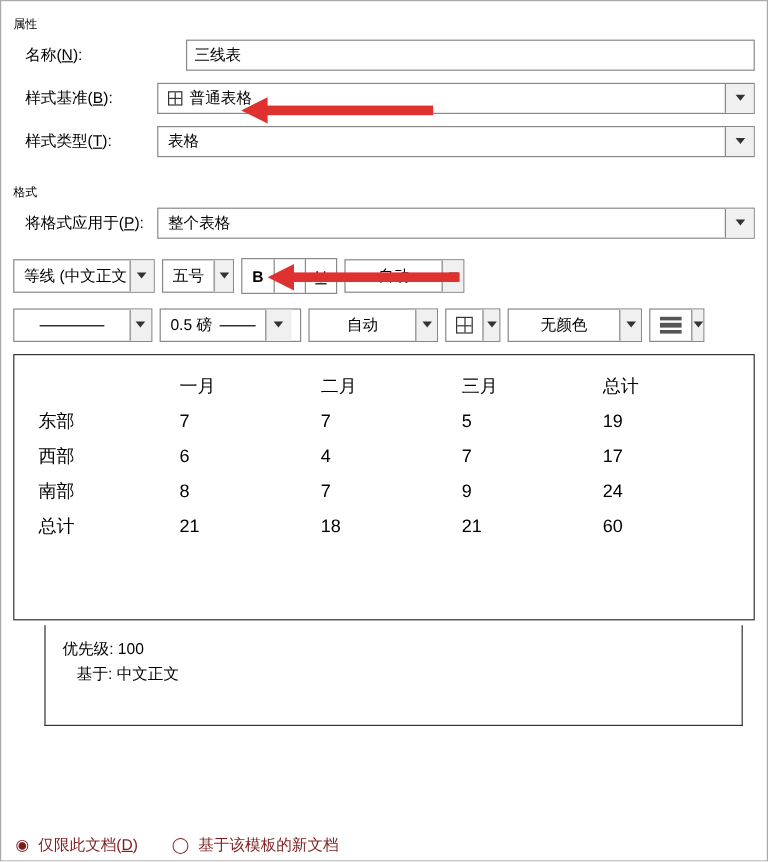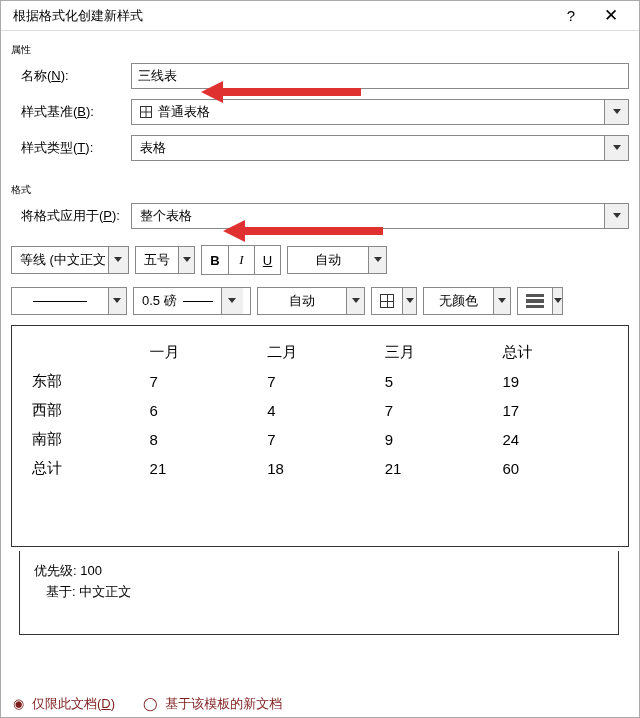--- a/index.html
+++ b/index.html
@@ -38,20 +38,21 @@
 }
 .lab { width: 120px; padding-left: 10px; }
 
 .txt-input {
   flex: 1;
   height: 26px;
   border: 1px solid #888;
   padding: 0 6px;
   font-size: 13px;
   font-family: inherit;
+  margin-left: 24px;
 }
 
 .combo {
   flex: 1;
   height: 26px;
   border: 1px solid #888;
   display: flex;
   align-items: center;
   position: relative;
   background: #fff;
@@ -95,21 +96,21 @@
 .biubtn:first-child { border-left: none; }
 .biubtn.bold { font-weight: bold; }
 .biubtn.ital { font-style: italic; font-family: serif; }
 .biubtn.uline { text-decoration: underline; }
 
 .preview-wrap { margin: 4px 10px 0 10px; }
 .preview { border: 1px solid #333; height: 222px; padding: 12px 14px; overflow: hidden; }
 .ptable { width: 100%; border-collapse: collapse; }
 .ptable td, .ptable th { padding: 5px 6px; text-align: left; font-weight: normal; font-size: 15px; }
 
-.info { margin: 4px 10px 0 8px; border: 1px solid #333; border-top: none; height: 84px; padding: 10px 14px; font-size: 13px; line-height: 1.6; }
+.info { margin: 4px 10px 0 26px; border: 1px solid #333; border-top: none; height: 84px; padding: 10px 14px; font-size: 13px; line-height: 1.6; }
 
 .line-sample {
   width: 54px; height: 0; border-top: 1.5px solid #000;
 }
 
 .table-grid-ico {
   width: 14px; height: 14px; border: 1px solid #333; position: relative; display: inline-block;
 }
 .table-grid-ico::before, .table-grid-ico::after {
   content: ""; position: absolute; background: #333;
@@ -140,25 +141,20 @@
 .u { text-decoration: underline; }
 
 .bottom-radios { position: absolute; left: 12px; bottom: 4px; display: flex; gap: 28px; font-size: 13px; color: #7f1d1d; }
 .bottom-radios .r::before { content: "◯ "; letter-spacing: 2px; }
 .bottom-radios .r.sel::before { content: "◉ "; }
 </style>
 </head>
 <body>
 
 <div class="win">
-  <div class="titlebar">
-    <span class="t">根据格式化创建新样式</span>
-    <div class="tb-btn">?</div>
-    <div class="tb-btn close">✕</div>
-  </div>
 
   <div class="section-label">属性</div>
 
   <div class="form-area">
     <div class="row">
       <div class="lab"><span>名称(</span><span class="u">N</span><span>):</span></div>
       <input class="txt-input" value="三线表" style="">
     </div>
 
     <div class="row">
@@ -242,21 +238,21 @@
           <span>自动</span>
         </div>
       <div class="a"></div>
     </div>
     <div class="tb-combo" style="width:46px;">
       <div class="v">
           <span class="table-grid-ico"></span>
         </div>
       <div class="a"></div>
     </div>
-    <div class="tb-combo" style="width:88px;">
+    <div class="tb-combo" style="width:112px;">
       <div class="v" style="width:100%;justify-content:center;">
           <span>无颜色</span>
         </div>
       <div class="a"></div>
     </div>
     <div class="tb-combo" style="width:46px;">
       <div class="v">
           <span class="rows-ico">
             <span></span>
             <span></span>

